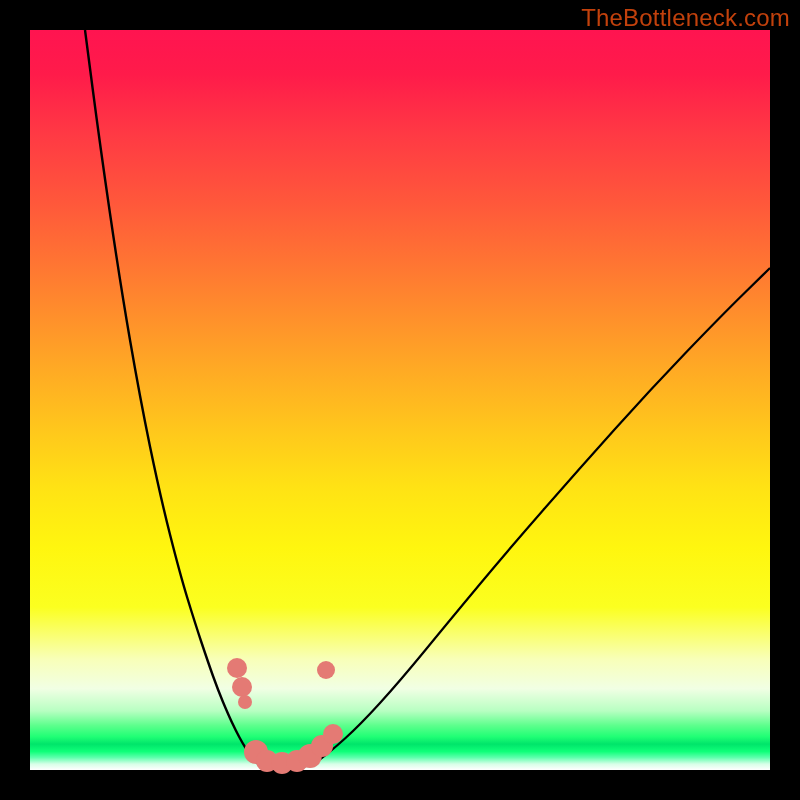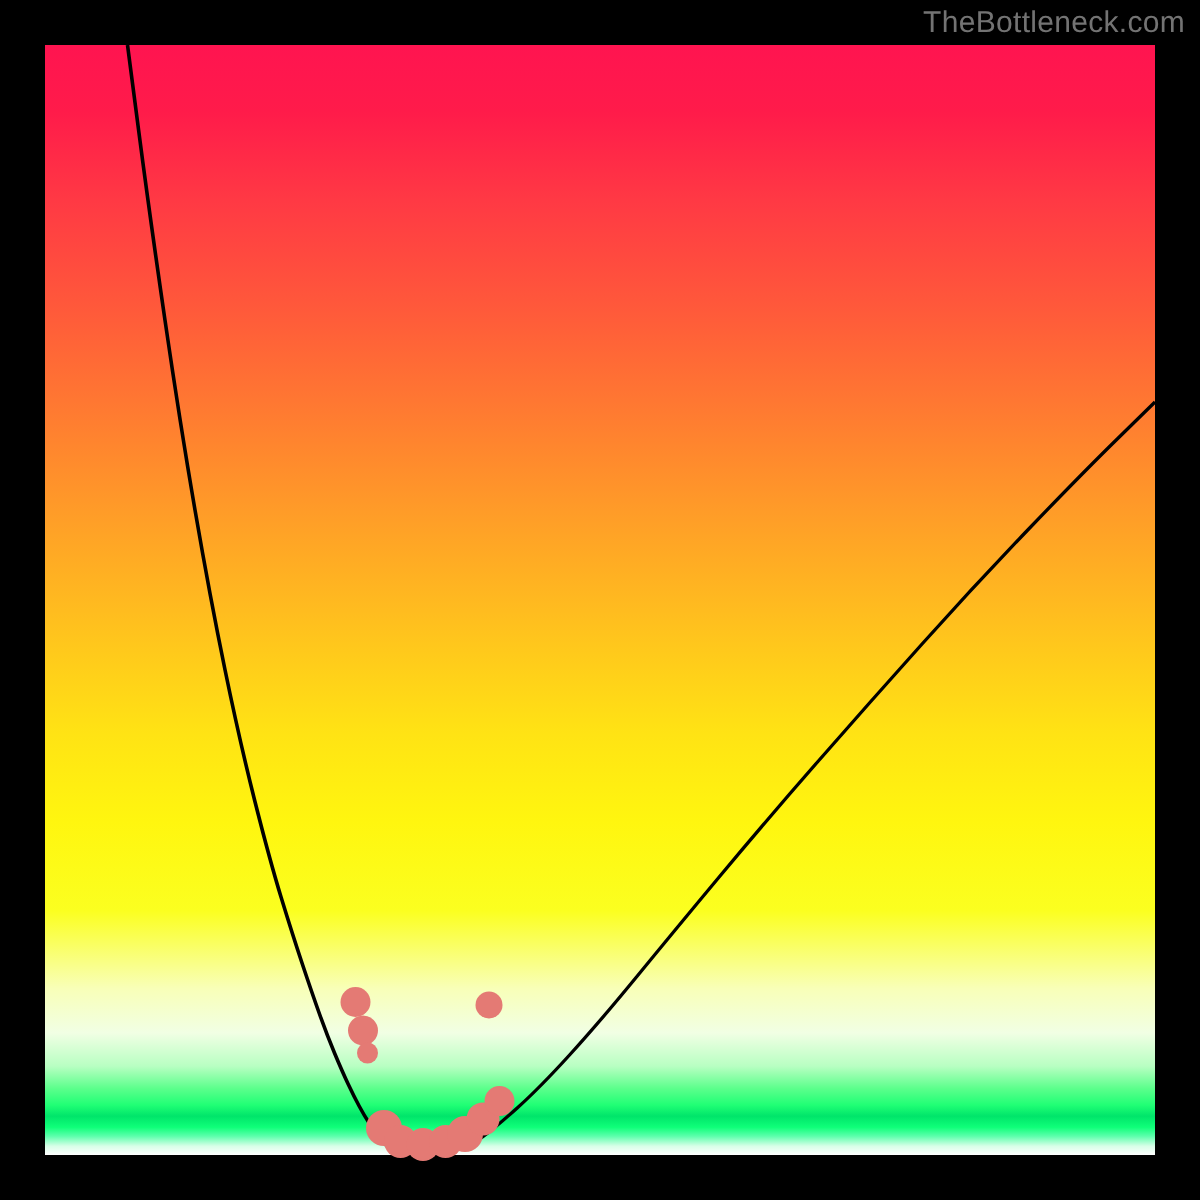--- a/index.html
+++ b/index.html
@@ -47,22 +47,22 @@
       #0fff79 97.5%,
       #5cffac 98.3%,
       #d8ffe8 99.2%,
       #ffffff 100%
     );
   }
   .watermark {
     position: absolute;
     top: 4px;
     right: 10px;
-    color: #737373;
-    font-size: 20px;
+    color: #c2410c;
+    font-size: 24px;
     font-weight: 400;
     letter-spacing: 0.2px;
     user-select: none;
   }
   svg.curve {
     position: absolute;
     left: 0;
     top: 0;
     width: 740px;
     height: 740px;

